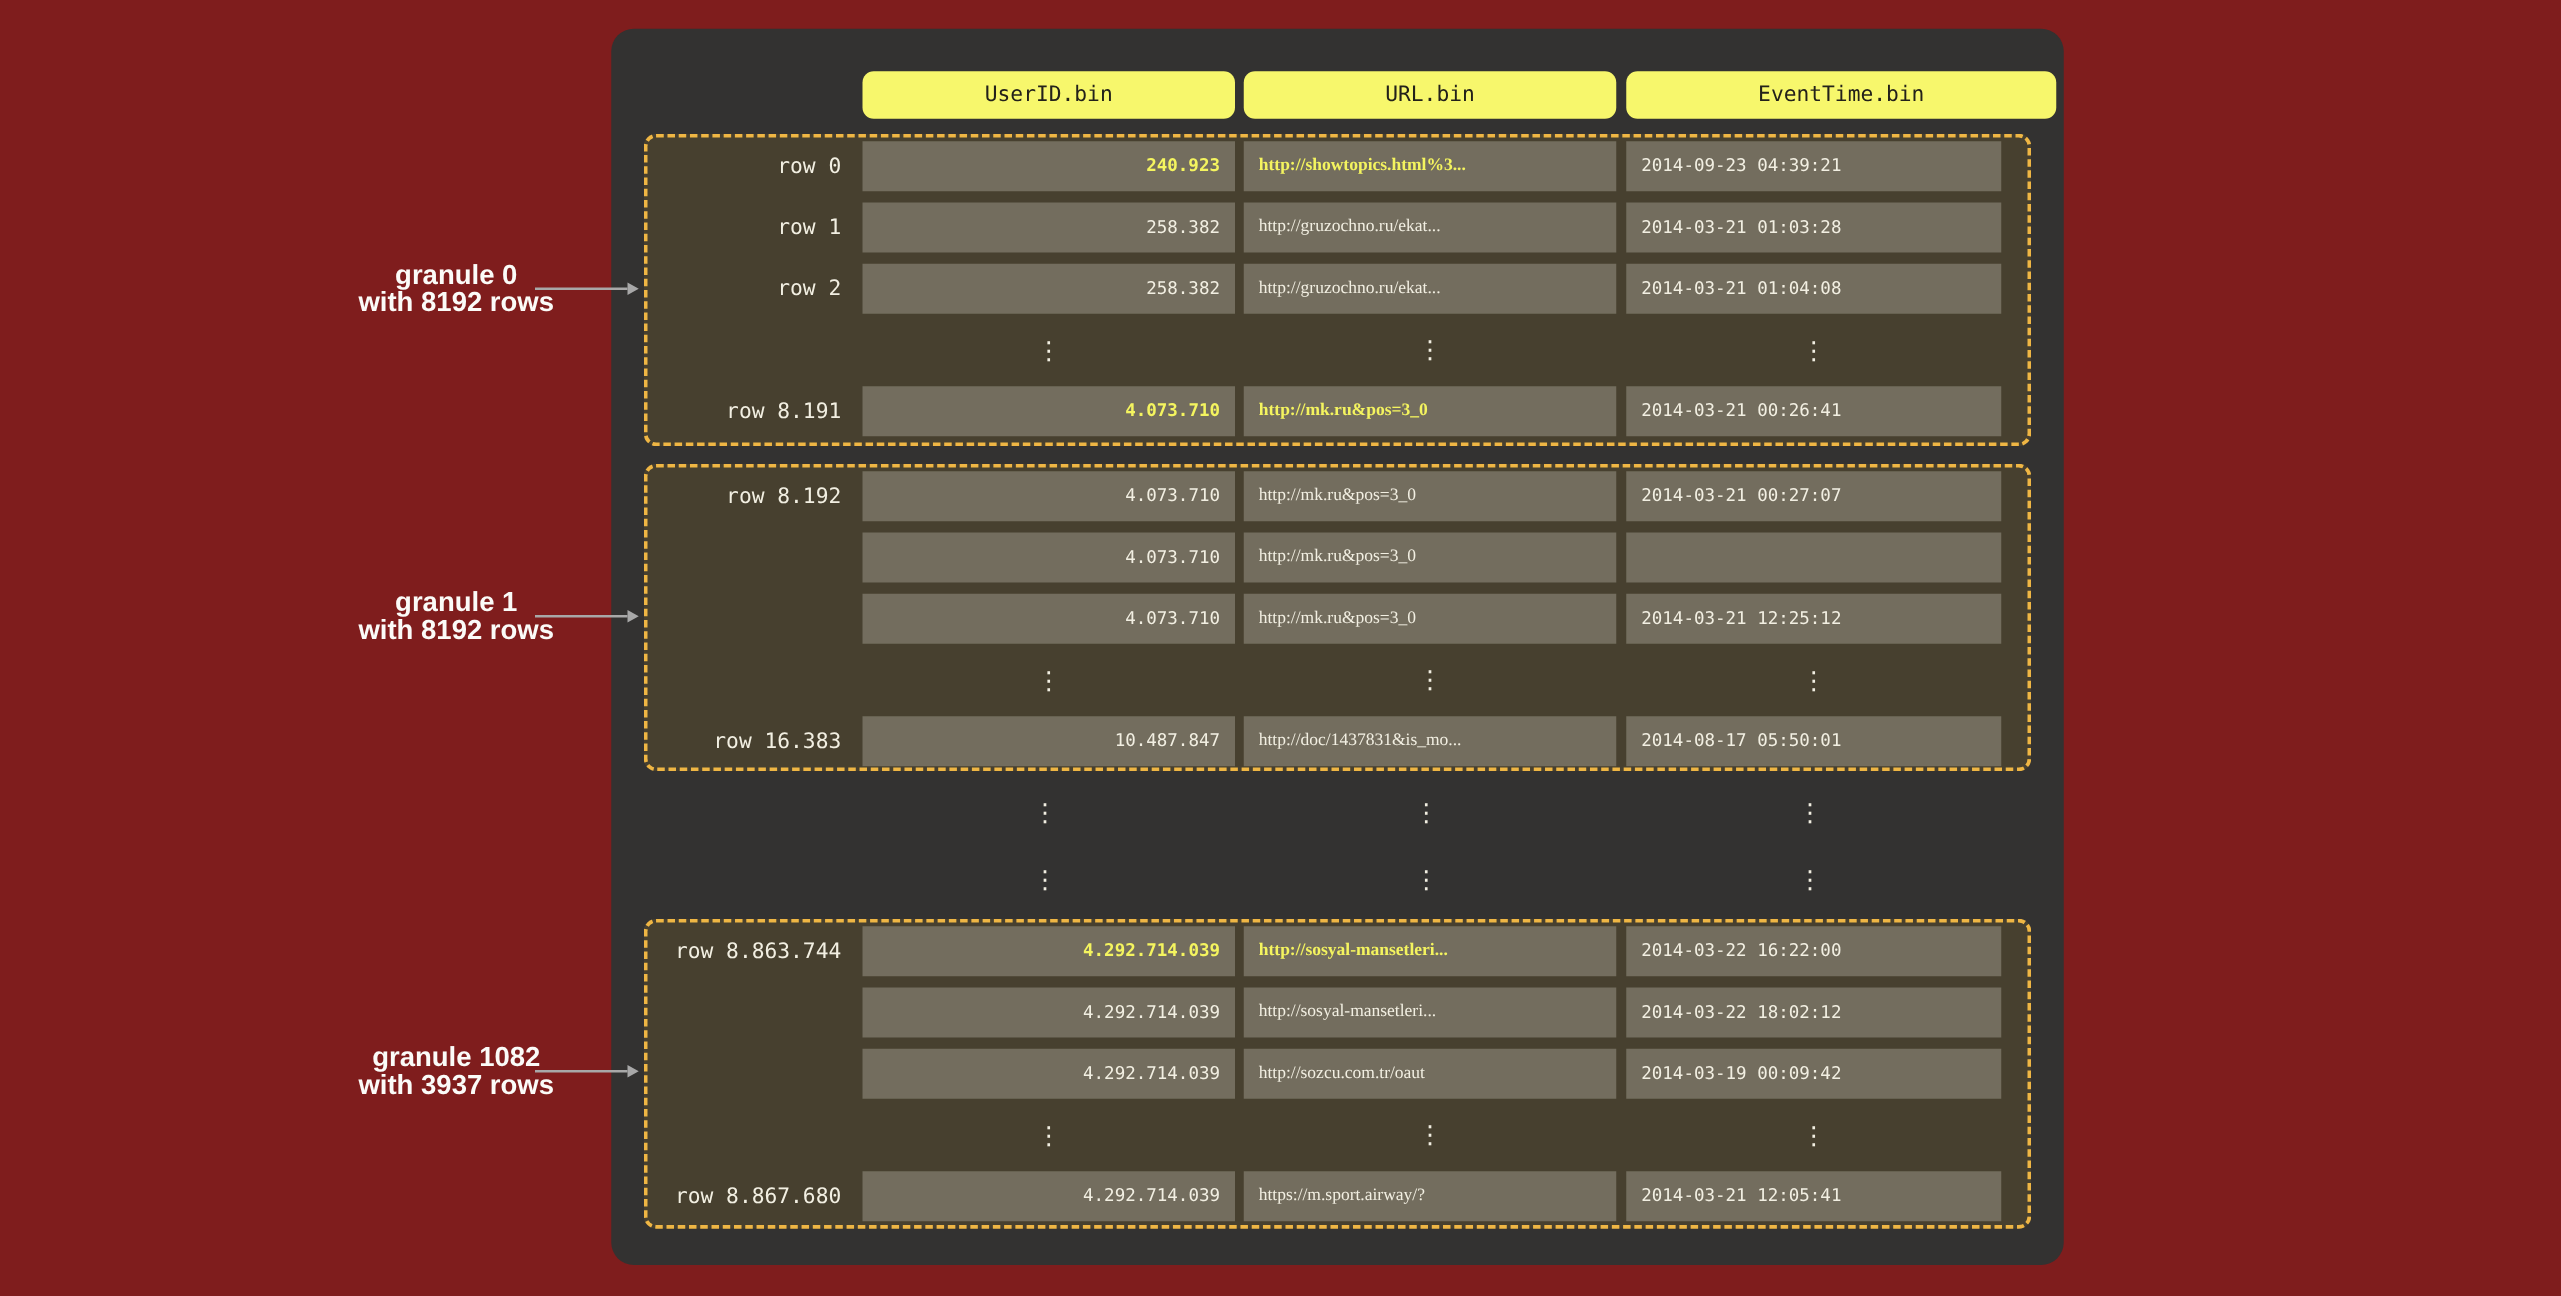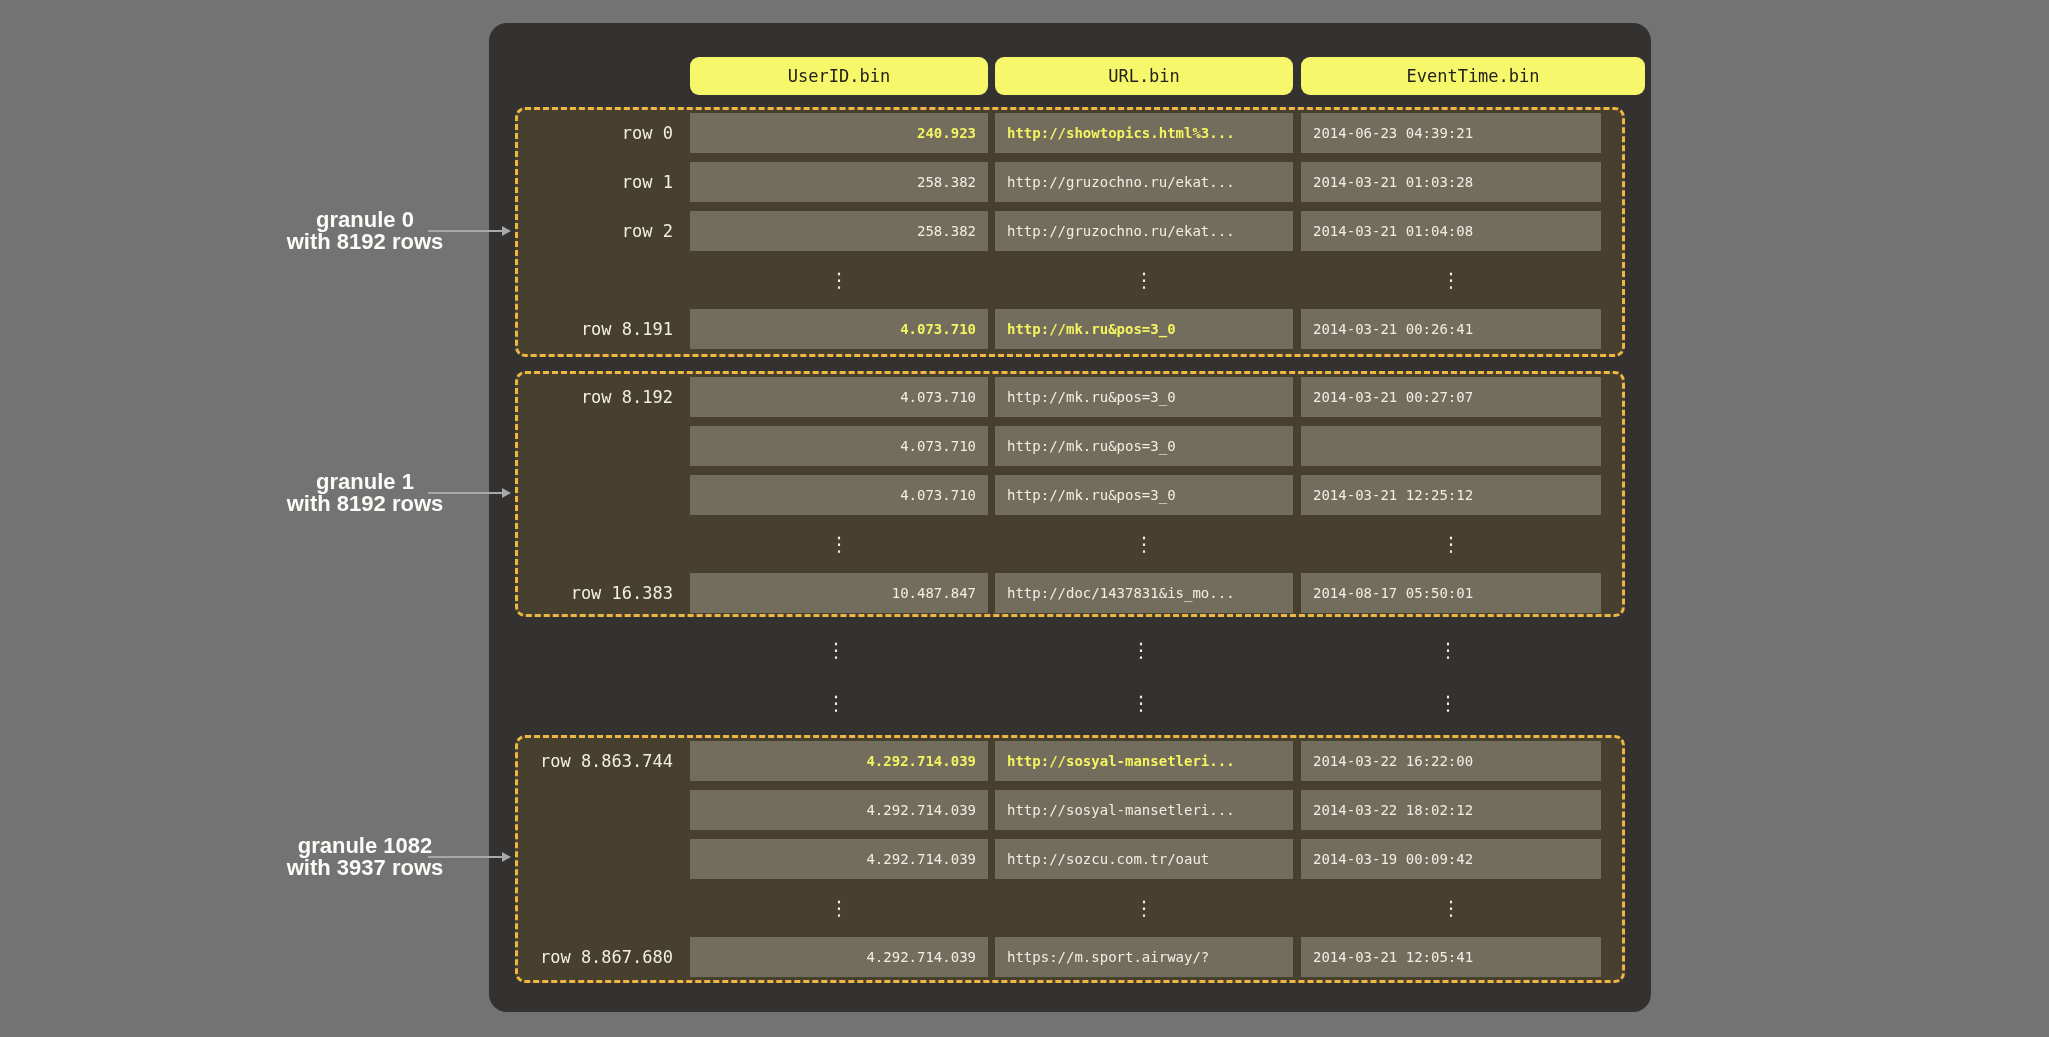--- a/index.html
+++ b/index.html
@@ -1,19 +1,19 @@
 <!DOCTYPE html>
 <html><head>
 <meta charset="utf-8">
 <style>
   * { margin:0; padding:0; box-sizing:border-box; }
   html,body { background:#1f1e1a; }
   .stage {
     position:relative; width:2049px; height:1037px; overflow:hidden;
-    background:#737373;
+    background:#7f1d1d;
     font-family:"DejaVu Sans Mono", monospace;
   }
   .panel {
     position:absolute; left:489px; top:23px; width:1162px; height:989px;
     background:#333231; border-radius:18px;
   }
   
   .colhead {
     position:absolute; top:57px; height:38px;
     background:#f7f76c; border-radius:9px;
@@ -40,21 +40,21 @@
 
   .rlabel {
     width:172px; text-align:right; padding-right:17px;
     color:#f2efe2; font-size:17px; line-height:40px; white-space:pre;
   }
   .cell {
     height:40px; line-height:40px; background:#736d5e;
     font-size:14px; color:#f2efe2; overflow:hidden; white-space:pre;
   }
   .cell.userid { width:298px; text-align:right; padding-right:12px; margin-right:7px; }
-  .cell.url    { width:298px; text-align:left;  padding-left:12px;  margin-right:8px; }
+  .cell.url    { width:298px; text-align:left;  padding-left:12px;  margin-right:8px;font-family:Liberation Serif, serif; }
   .cell.time   { width:300px; text-align:left;  padding-left:12px; }
   .cell.hl     { color:#f4f45f; font-weight:bold; }
 
   .erow .cell { background:transparent; text-align:center; padding:0; font-size:20px; }
 
   
   .gaprow {
     position:absolute; left:515px; width:1110px; height:34px;
     display:flex; align-items:center;
   }
@@ -96,21 +96,21 @@
 
   <div class="colhead c1">UserID.bin</div>
   <div class="colhead c2">URL.bin</div>
   <div class="colhead c3">EventTime.bin</div>
 
   <div class="granule g0" style="background:#47402f;">
     <div class="grow">
       <div class="rlabel">row 0</div>
       <div class="cell userid hl">240.923</div>
       <div class="cell url hl">http://showtopics.html%3...</div>
-      <div class="cell time">2014-06-23 04:39:21</div>
+      <div class="cell time">2014-09-23 04:39:21</div>
     </div>
     <div class="grow">
       <div class="rlabel">row 1</div>
       <div class="cell userid">258.382</div>
       <div class="cell url">http://gruzochno.ru/ekat...</div>
       <div class="cell time">2014-03-21 01:03:28</div>
     </div>
     <div class="grow">
       <div class="rlabel">row 2</div>
       <div class="cell userid">258.382</div>

